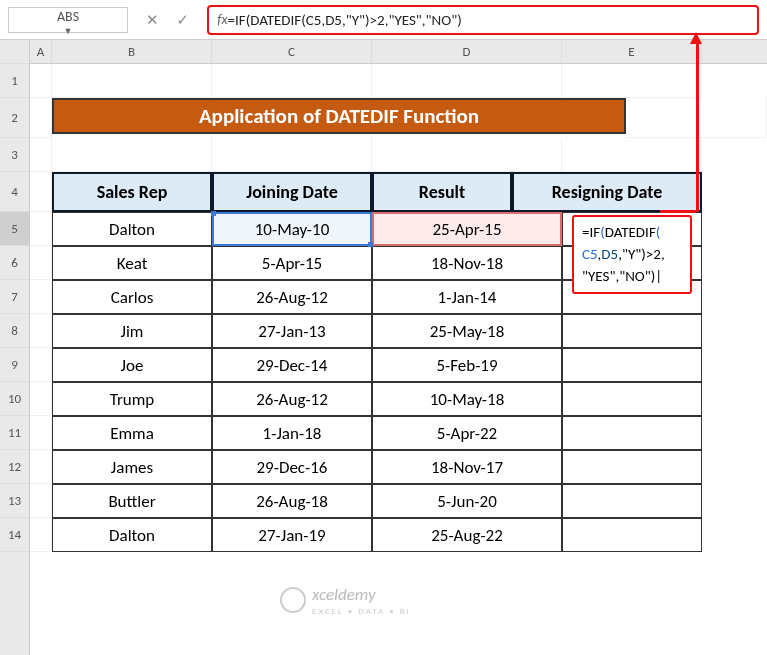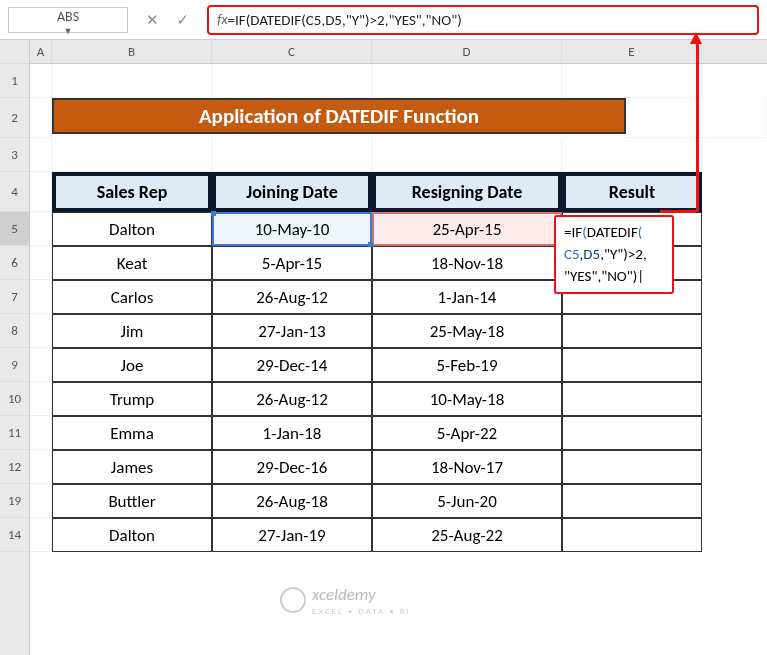--- a/index.html
+++ b/index.html
@@ -51,21 +51,21 @@
   .rowhdrs .r5 { background: #cfcfcf; }
   .rowhdrs .rtop { height: 24px; }
   .cols { flex: 1; position: relative; }
   .colhdrs { display: flex; height: 24px; background: #e9e9e9; border-bottom: 1px solid #ccc; font-size: 13px; color: #555; }
   .colhdrs div { display:flex; align-items:center; justify-content:center; border-right: 1px solid #ddd; }
   .cA{width:22px}.cB{width:160px}.cC{width:160px}.cD{width:190px}.cE{width:140px}
   .sheet { position: relative; }
   .row { display:flex; height:34px; }
   .cell { border-right:1px solid #f0f0f0; border-bottom:1px solid #f0f0f0; display:flex; align-items:center; justify-content:center; font-size:17px; }
   .title-bar { background:#c55a11; color:#fff; font-size:21px; font-weight:bold; border:2px solid #333; display:flex; align-items:center; justify-content:center; height:36px; }
-  .hdr { background:#ddebf7; font-weight:bold; font-size:18px; border:4px solid #0f172a; }
+  .hdr { background:#ddebf7; font-weight:bold; font-size:18px; border:2px solid #0f172a; }
   .tcell { border:1px solid #333; font-size:17px;text-align:right; }
   .sel-c5 { background:#eef5fb; outline:2px solid #3b78d8; outline-offset:-2px; position:relative; }
   .sel-d5 { background:#fdeaea; outline:2px solid #d86f6f; outline-offset:-2px; }
   .sel-c5::before,.sel-c5::after{content:'';position:absolute;width:5px;height:5px;background:#3b78d8}
   .sel-c5::before{top:-2px;left:-2px}.sel-c5::after{bottom:-2px;right:-2px}
   .formula-overlay {
     position:absolute;
     border:2.5px solid #e11;
     border-radius:3px;
     background:#fff;
@@ -123,21 +123,21 @@
     <div>3</div>
     <div style="height:40px">4</div>
     <div class="r5">5</div>
     <div>6</div>
     <div>7</div>
     <div>8</div>
     <div>9</div>
     <div>10</div>
     <div>11</div>
     <div>12</div>
-    <div>19</div>
+    <div>13</div>
     <div>14</div>
   </div>
 
   <div class="cols">
     <div class="colhdrs">
       <div class="cA">A</div>
       <div class="cB">B</div>
       <div class="cC">C</div>
       <div class="cD">D</div>
       <div class="cE">E</div>
@@ -164,22 +164,22 @@
           <div class="cell cB"></div>
           <div class="cell cC"></div>
           <div class="cell cD"></div>
           <div class="cell cE"></div>
         </div>
 
       <div class="row" style="height:40px">
         <div class="cell cA"></div>
         <div class="cell hdr cB">Sales Rep</div>
         <div class="cell hdr cC">Joining Date</div>
+        <div class="cell hdr cE">Result</div>
         <div class="cell hdr cD">Resigning Date</div>
-        <div class="cell hdr cE">Result</div>
       </div>
 
       <div class="row">
         <div class="cell cA"></div>
         <div class="cell tcell cB">Dalton</div>
         <div class="cell tcell cC sel-c5">10-May-10</div>
         <div class="cell tcell cD sel-d5">25-Apr-15</div>
         <div class="cell tcell cE"></div>
       </div>
       <div class="row">
@@ -240,21 +240,21 @@
         </div>
       <div class="row">
           <div class="cell cA"></div>
           <div class="cell tcell cB">Dalton</div>
           <div class="cell tcell cC">27-Jan-19</div>
           <div class="cell tcell cD">25-Aug-22</div>
           <div class="cell tcell cE"></div>
         </div>
     </div>
 
-    <div class="formula-overlay" style="left:524px; top:175px">
+    <div class="formula-overlay" style="left:542px; top:175px">
       <div>
         <span>=IF</span><span class="paren">(</span><span>DATEDIF</span><span class="paren">(</span>
       </div>
       <div>
         <span class="cref-c5">C5</span><span>,</span><span class="cref-d5">D5</span><span>,"Y")&gt;2,</span>
       </div>
       <div><span>"YES","NO")</span>|</div>
     </div>
 
   </div>

